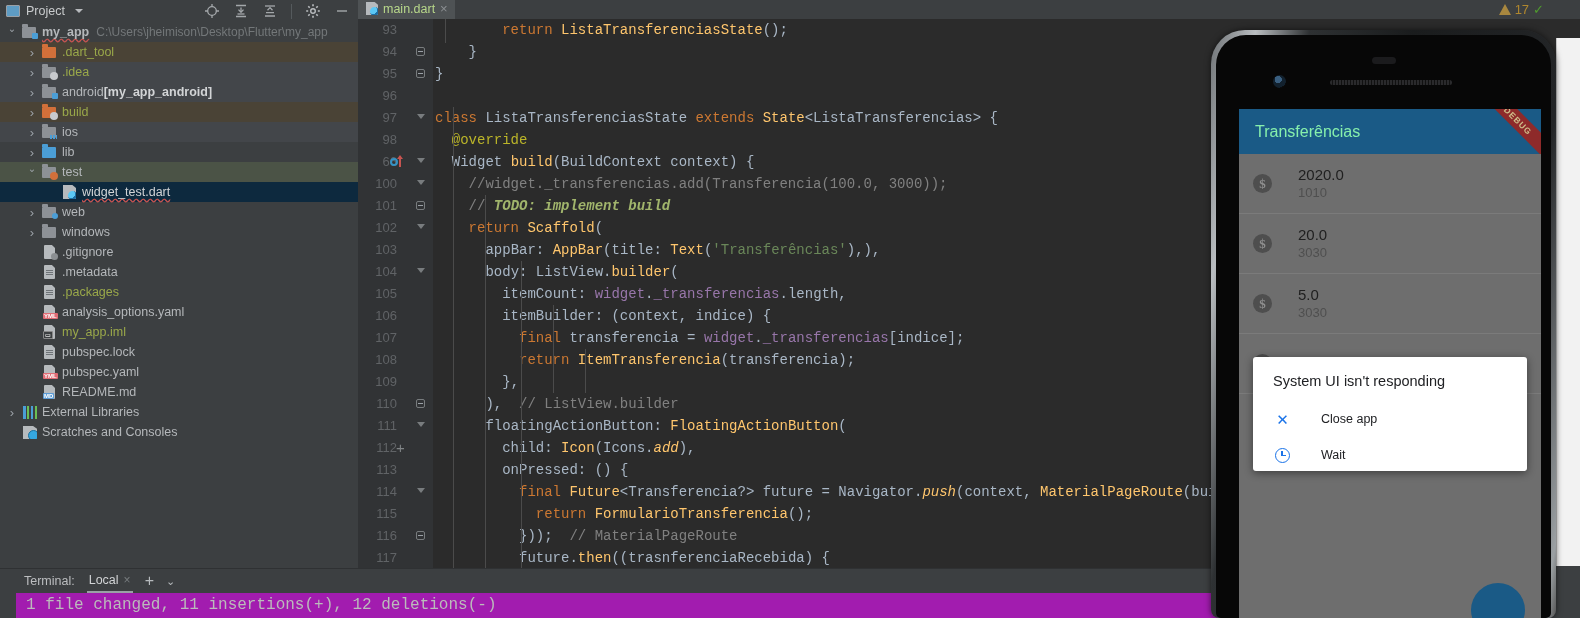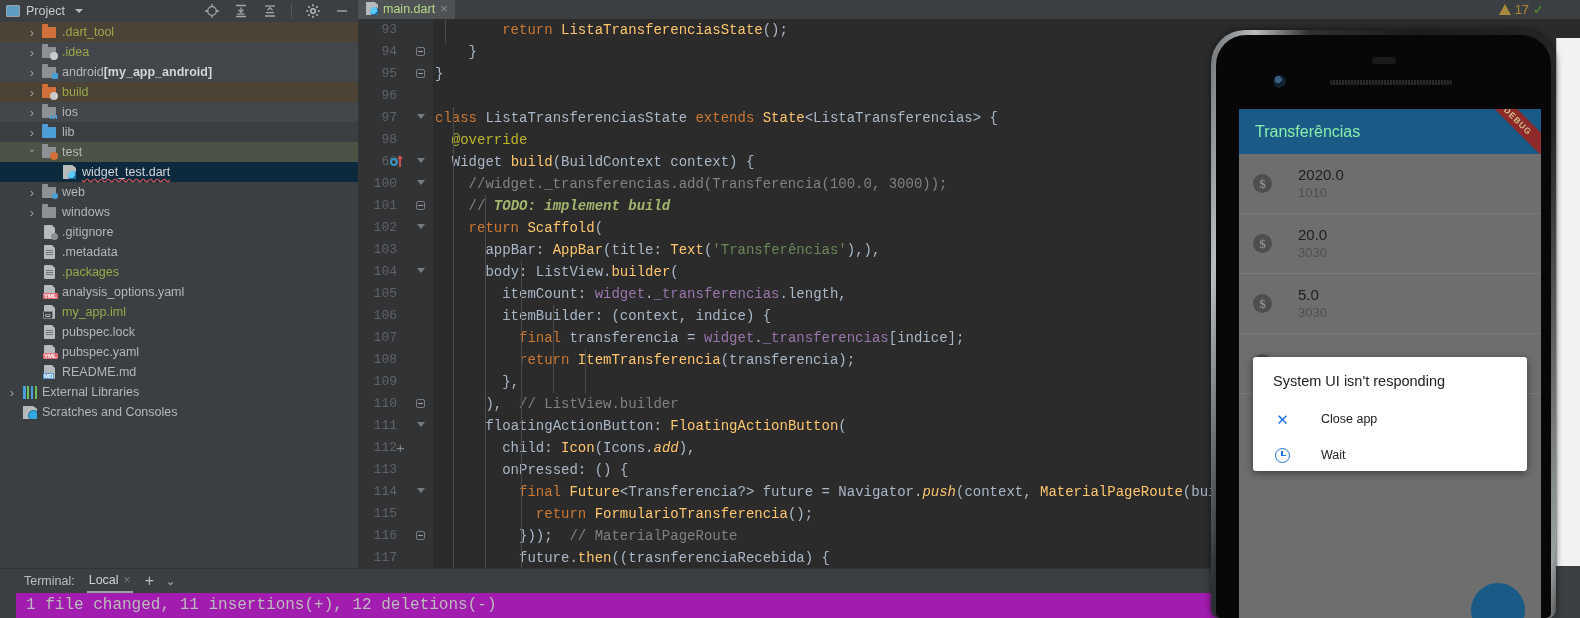--- a/index.html
+++ b/index.html
@@ -155,21 +155,21 @@
   #code-wrap {
     position:absolute; left:0; top:19px; right:0; bottom:0;
     background:#2b2b2b; overflow:hidden;
   }
   #gutter {
     position:absolute; left:0; top:0; width:75px; height:100%;
     background:#313335;
   }
   .ln {
     position:absolute; right:36px; height:22px; line-height:22px;
-    color:#606366; font-family:Liberation Mono, monospace; font-size:13px;
+    color:#606366; font-family:Liberation Sans, sans-serif; font-size:13px;
     text-align:right; width:36px;
   }
   .foldmark {
     position:absolute; left:57px; width:11px; height:22px; line-height:22px;
     text-align:center; color:#8a8f91; font-size:10px;
   }
   .fold-minus { display:inline-block; width:9px; height:9px; border:1px solid #787c7e;
     border-radius:2px; position:relative; top:1px; }
   .fold-minus::after { content:""; position:absolute; left:1px; top:3px; width:5px; height:1px; background:#9aa0a6; }
   .fold-down {
@@ -358,20 +358,29 @@
             </svg>
         </span>
         <span>
           <svg class="tool-ic" viewBox="0 0 16 16">
               <path d="M3 8h10" stroke="#b6babd" stroke-width="1.4"></path>
             </svg>
         </span>
       </div>
     </div>
     <div id="project-tree">
+        <div class="tree-row">
+          <span class="arrow open" style="margin-left: 6px;"></span>
+          <span class="tnode-ic" style="margin-left: 4px;">
+            <span class="folder"></span>
+            <span class="badge-sq"></span>
+          </span>
+          <span class="lbl bold squiggle">my_app</span>
+          <span class="path-dim">C:\Users\jheimison\Desktop\Flutter\my_app</span>
+        </div>
         <div class="tree-row hl-a">
           <span class="arrow closed" style="margin-left: 26px;"></span>
           <span class="tnode-ic" style="margin-left: 4px;">
             <span class="folder orange"></span>
           </span>
           <span class="lbl green">.dart_tool</span>
         </div>
         <div class="tree-row hl-b">
           <span class="arrow closed" style="margin-left: 26px;"></span>
           <span class="tnode-ic" style="margin-left: 4px;">

